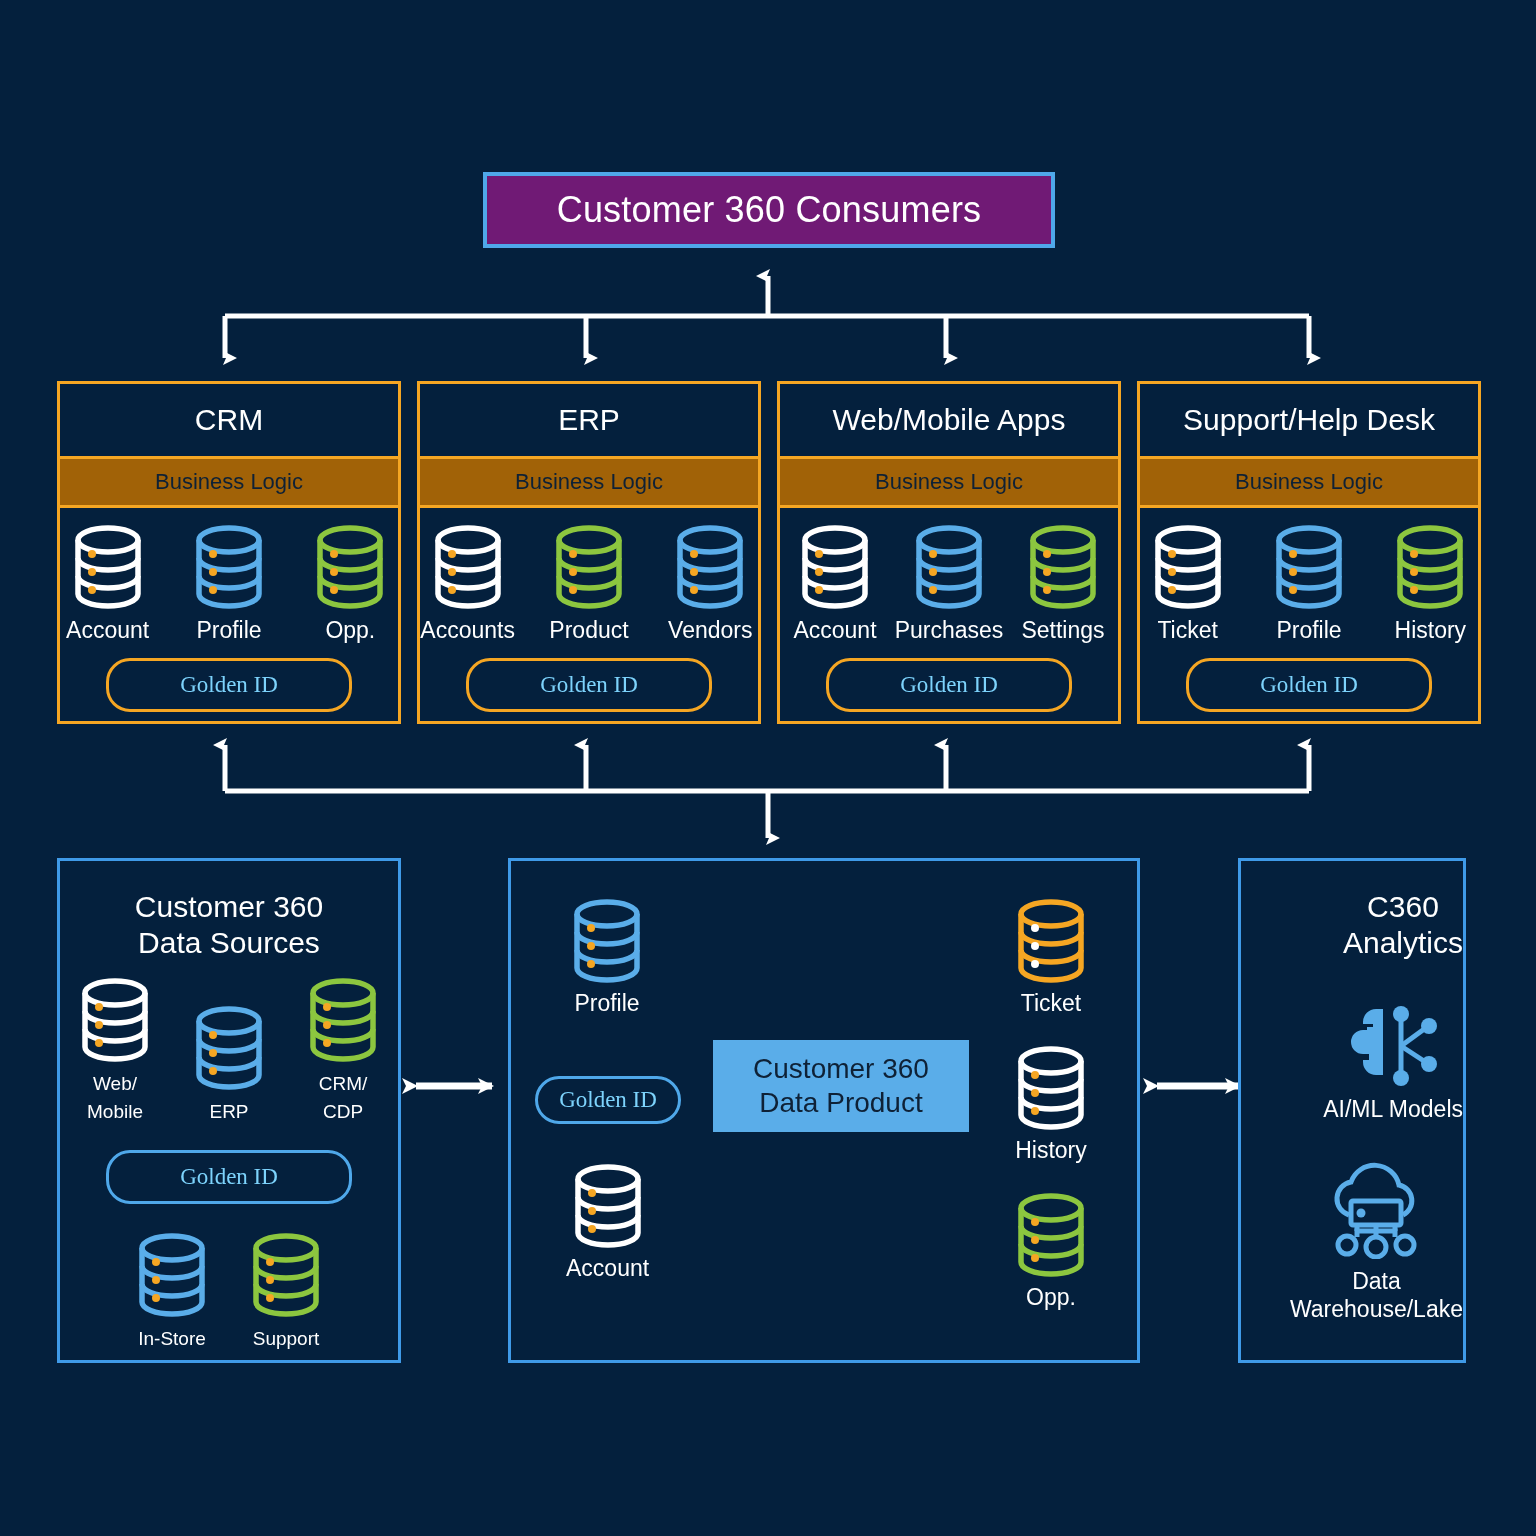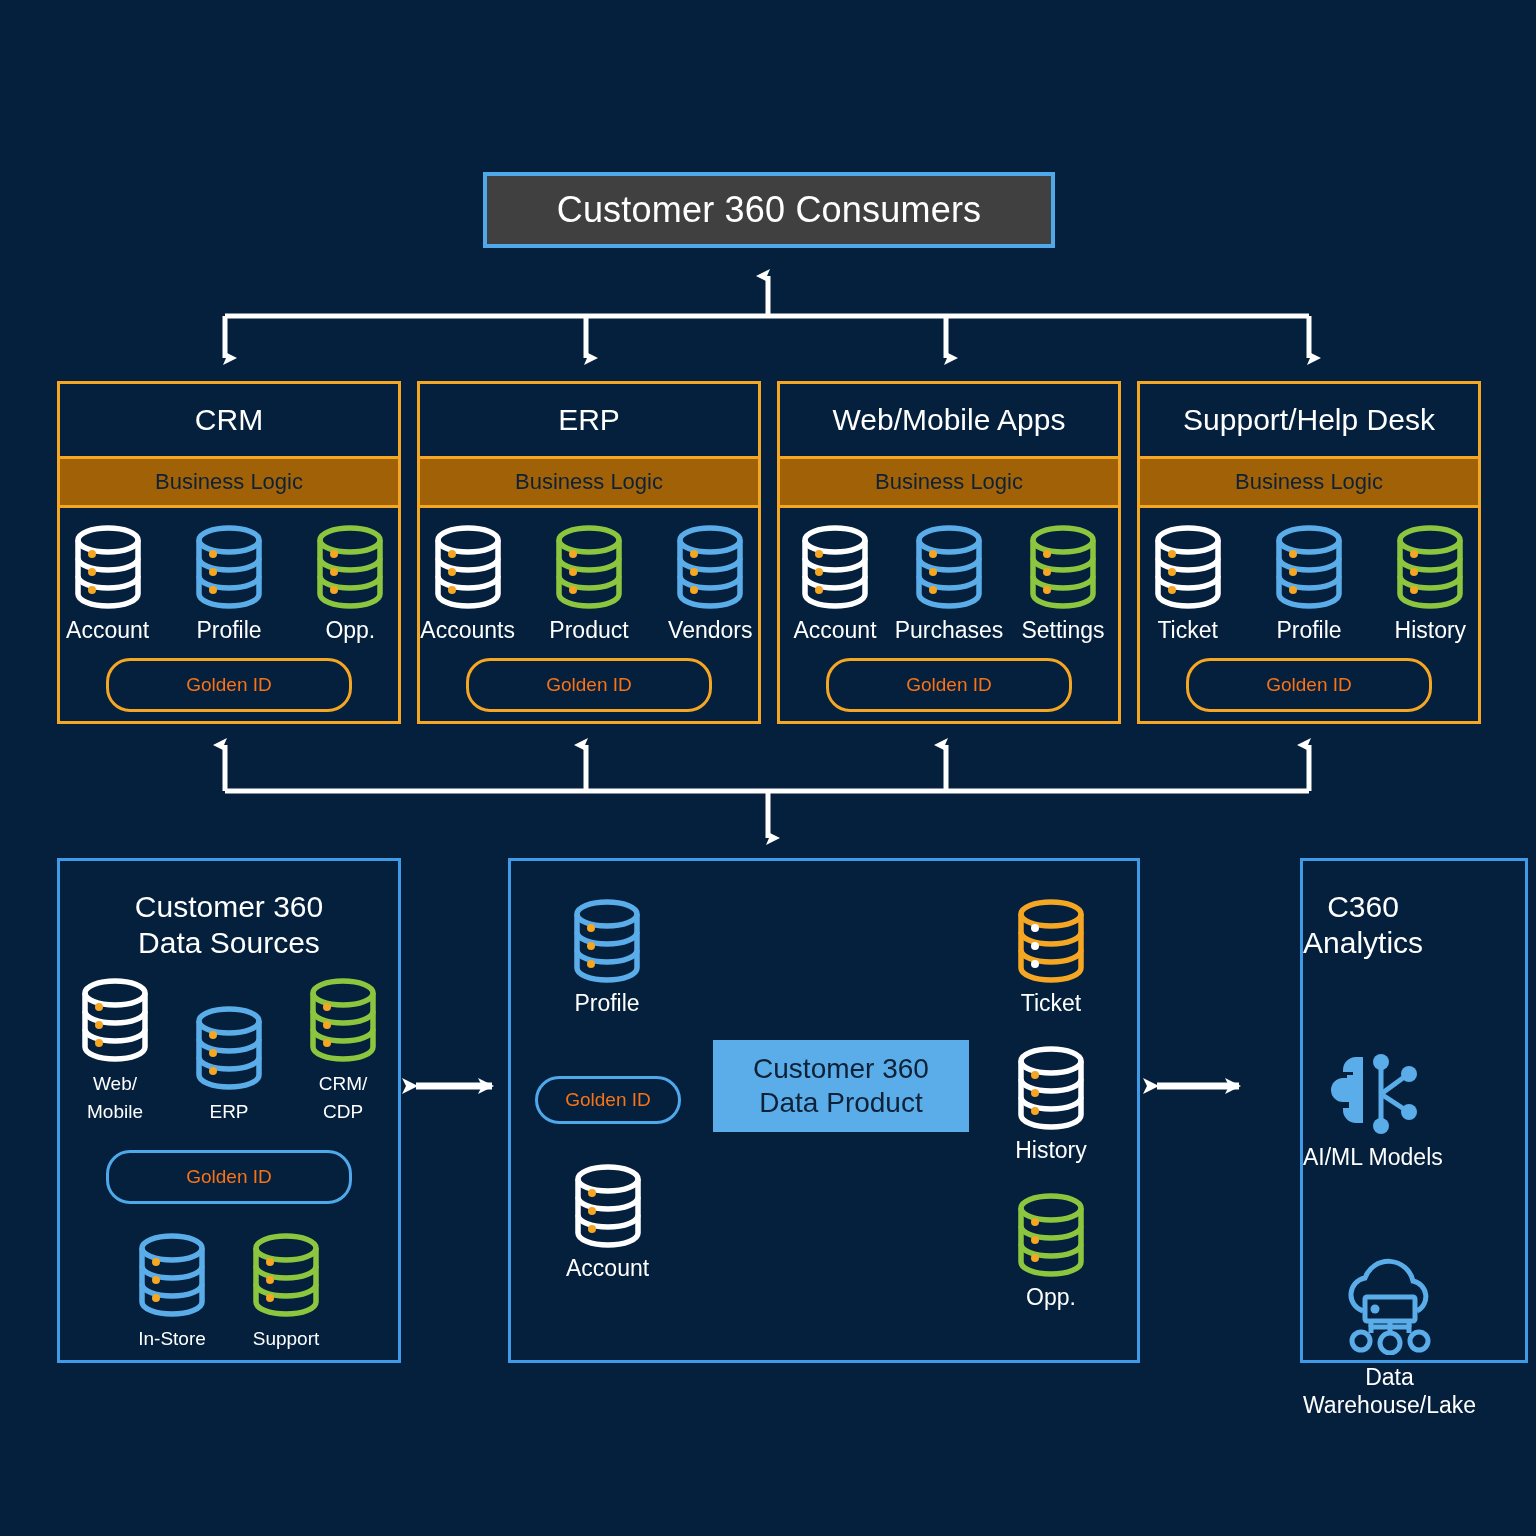--- a/index.html
+++ b/index.html
@@ -13,21 +13,21 @@
   }
   #stage{position:absolute;inset:0;}
 
   
   .abs{position:absolute;box-sizing:border-box;}
 
   
   #consumers-box{
     left:483px;top:172px;width:572px;height:76px;
     border:4px solid #4fa8ea;
-    background:#404040;
+    background:#701a75;
     display:flex;align-items:center;justify-content:center;
   }
   #consumers-box .lbl{font-size:36px;letter-spacing:.2px;color:#ffffff;}
 
   
   .app-panel{
     top:381px;width:344px;height:343px;
     border:3px solid #f5a623;
     background:#04203d;
     display:flex;flex-direction:column;justify-content:space-between;
@@ -44,41 +44,41 @@
   }
   .app-body{flex:1;display:flex;flex-direction:column;align-items:center;padding-top:16px;}
   .cyl-row{display:flex;justify-content:center;align-items:flex-end;gap:26px;width:100%;}
   .cyl-item{display:flex;flex-direction:column;align-items:center;width:96px;}
   .cyl-item .cname{font-size:23px;margin-top:7px;color:#ffffff;white-space:nowrap;}
   .golden-pill{
     margin-top:14px;
     width:240px;height:48px;border-radius:24px;
     border:3px solid #f5a623;
     display:flex;align-items:center;justify-content:center;
-    font-size:19px;color:#f97316;
+    font-size:23px;color:#7dd3fc;font-family:Liberation Serif, serif;
   }
   .golden-pill.blue{border-color:#4fa8ea;}
 
   
   .blue-panel{border:3px solid #3f9ae8;background:#04203d;}
   #ds-panel{left:57px;top:858px;width:344px;height:505px;display:flex;flex-direction:column;align-items:center;}
   #ds-panel .ptitle{font-size:30px;line-height:36px;text-align:center;margin-top:28px;}
   #ds-panel .cyl-row{margin-top:16px;gap:10px;}
   #ds-panel .cyl-item{width:104px;}
   #ds-panel .cyl-item .cname{font-size:19px;line-height:28px;text-align:center;white-space:pre-line;}
 
   #dp-panel{left:508px;top:858px;width:632px;height:505px;}
   #dp-box{
     left:713px;top:1040px;width:256px;height:92px;
     background:#5aade9;color:#0e2136;
     display:flex;flex-direction:column;align-items:center;justify-content:center;
     font-size:28px;line-height:34px;text-align:center;
   }
 
-  #an-panel{left:1300px;top:858px;width:228px;height:505px;display:flex;flex-direction:column;align-items:flex-start;gap:48px;}
+  #an-panel{left:1238px;top:858px;width:228px;height:505px;display:flex;flex-direction:column;align-items:flex-end;}
   #an-panel .ptitle{font-size:30px;line-height:36px;text-align:center;margin-top:28px;}
   .an-item{display:flex;flex-direction:column;align-items:center;}
   .an-item .aname{font-size:23px;line-height:28px;text-align:center;margin-top:8px;white-space:pre-line;}
 
   
   .free-cyl{display:flex;flex-direction:column;align-items:center;}
   .free-cyl .cname{font-size:23px;margin-top:6px;}
 
   svg{display:block;}
   .arrow-layer{position:absolute;left:0;top:0;width:1536px;height:1536px;pointer-events:none;}

